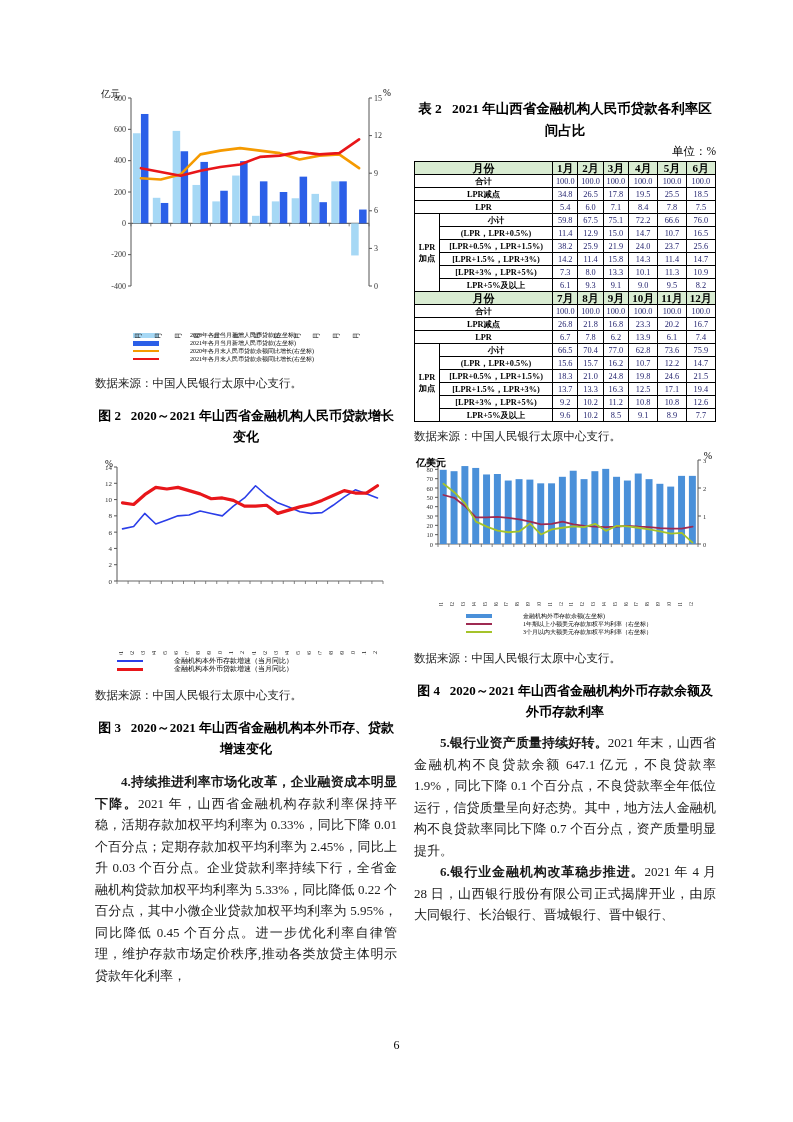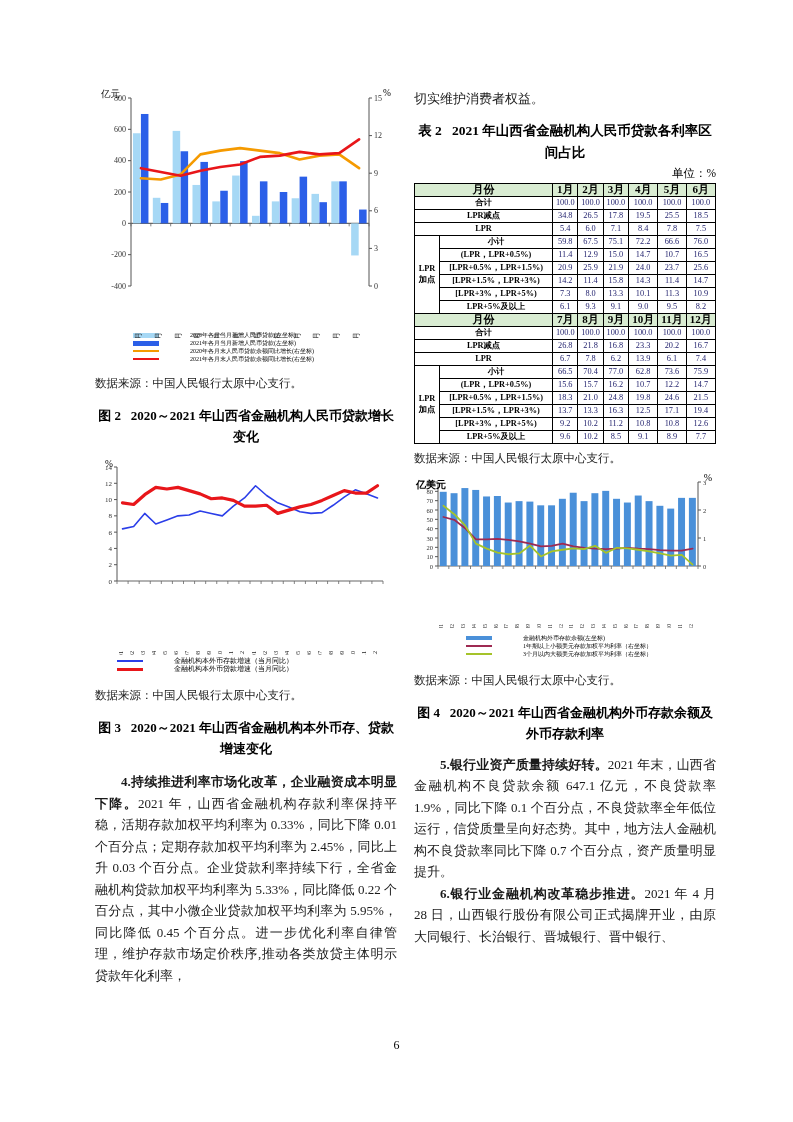--- a/index.html
+++ b/index.html
@@ -249,23 +249,20 @@
       <span class="lbl">图 3</span>&nbsp;&nbsp;&nbsp;<span>2020～2021 年山西省金融机构本外币存、贷款增速变化</span>
     </p>
 
     <div class="body-text" style="margin-top:12px;">
       <p class="indent"><span class="bold">4.持续推进利率市场化改革，企业融资成本明显下降。</span><span>2021 年，山西省金融机构存款利率保持平稳，活期存款加权平均利率为 0.33%，同比下降 0.01 个百分点；定期存款加权平均利率为 2.45%，同比上升 0.03 个百分点。企业贷款利率持续下行，全省金融机构贷款加权平均利率为 5.33%，同比降低 0.22 个百分点，其中小微企业贷款加权平均利率为 5.95%，同比降低 0.45 个百分点。进一步优化利率自律管理，维护存款市场定价秩序,推动各类放贷主体明示贷款年化利率，</span></p>
     </div>
   </div>
 
   <div class="col col-right">
 
-    <div class="body-text">
-      <p>切实维护消费者权益。</p>
-    </div>
 
     <p class="tabcap" style="margin-top:10px;">
       <span>表 2</span>&nbsp;&nbsp;&nbsp;<span>2021 年山西省金融机构人民币贷款各利率区间占比</span>
     </p>
 
     <p class="unit">单位：%</p>
 
     <table class="t2">
       <tbody id="t2-body">
           <tr>
@@ -318,21 +315,21 @@
             <td class="rowlab">(LPR，LPR+0.5%)</td>
             <td class="num">11.4</td>
             <td class="num">12.9</td>
             <td class="num">15.0</td>
             <td class="num">14.7</td>
             <td class="num">10.7</td>
             <td class="num">16.5</td>
           </tr>
           <tr>
             <td class="rowlab">[LPR+0.5%，LPR+1.5%)</td>
-            <td class="num">20.9</td>
+            <td class="num">38.2</td>
             <td class="num">25.9</td>
             <td class="num">21.9</td>
             <td class="num">24.0</td>
             <td class="num">23.7</td>
             <td class="num">25.6</td>
           </tr>
           <tr>
             <td class="rowlab">[LPR+1.5%，LPR+3%)</td>
             <td class="num">14.2</td>
             <td class="num">11.4</td>

